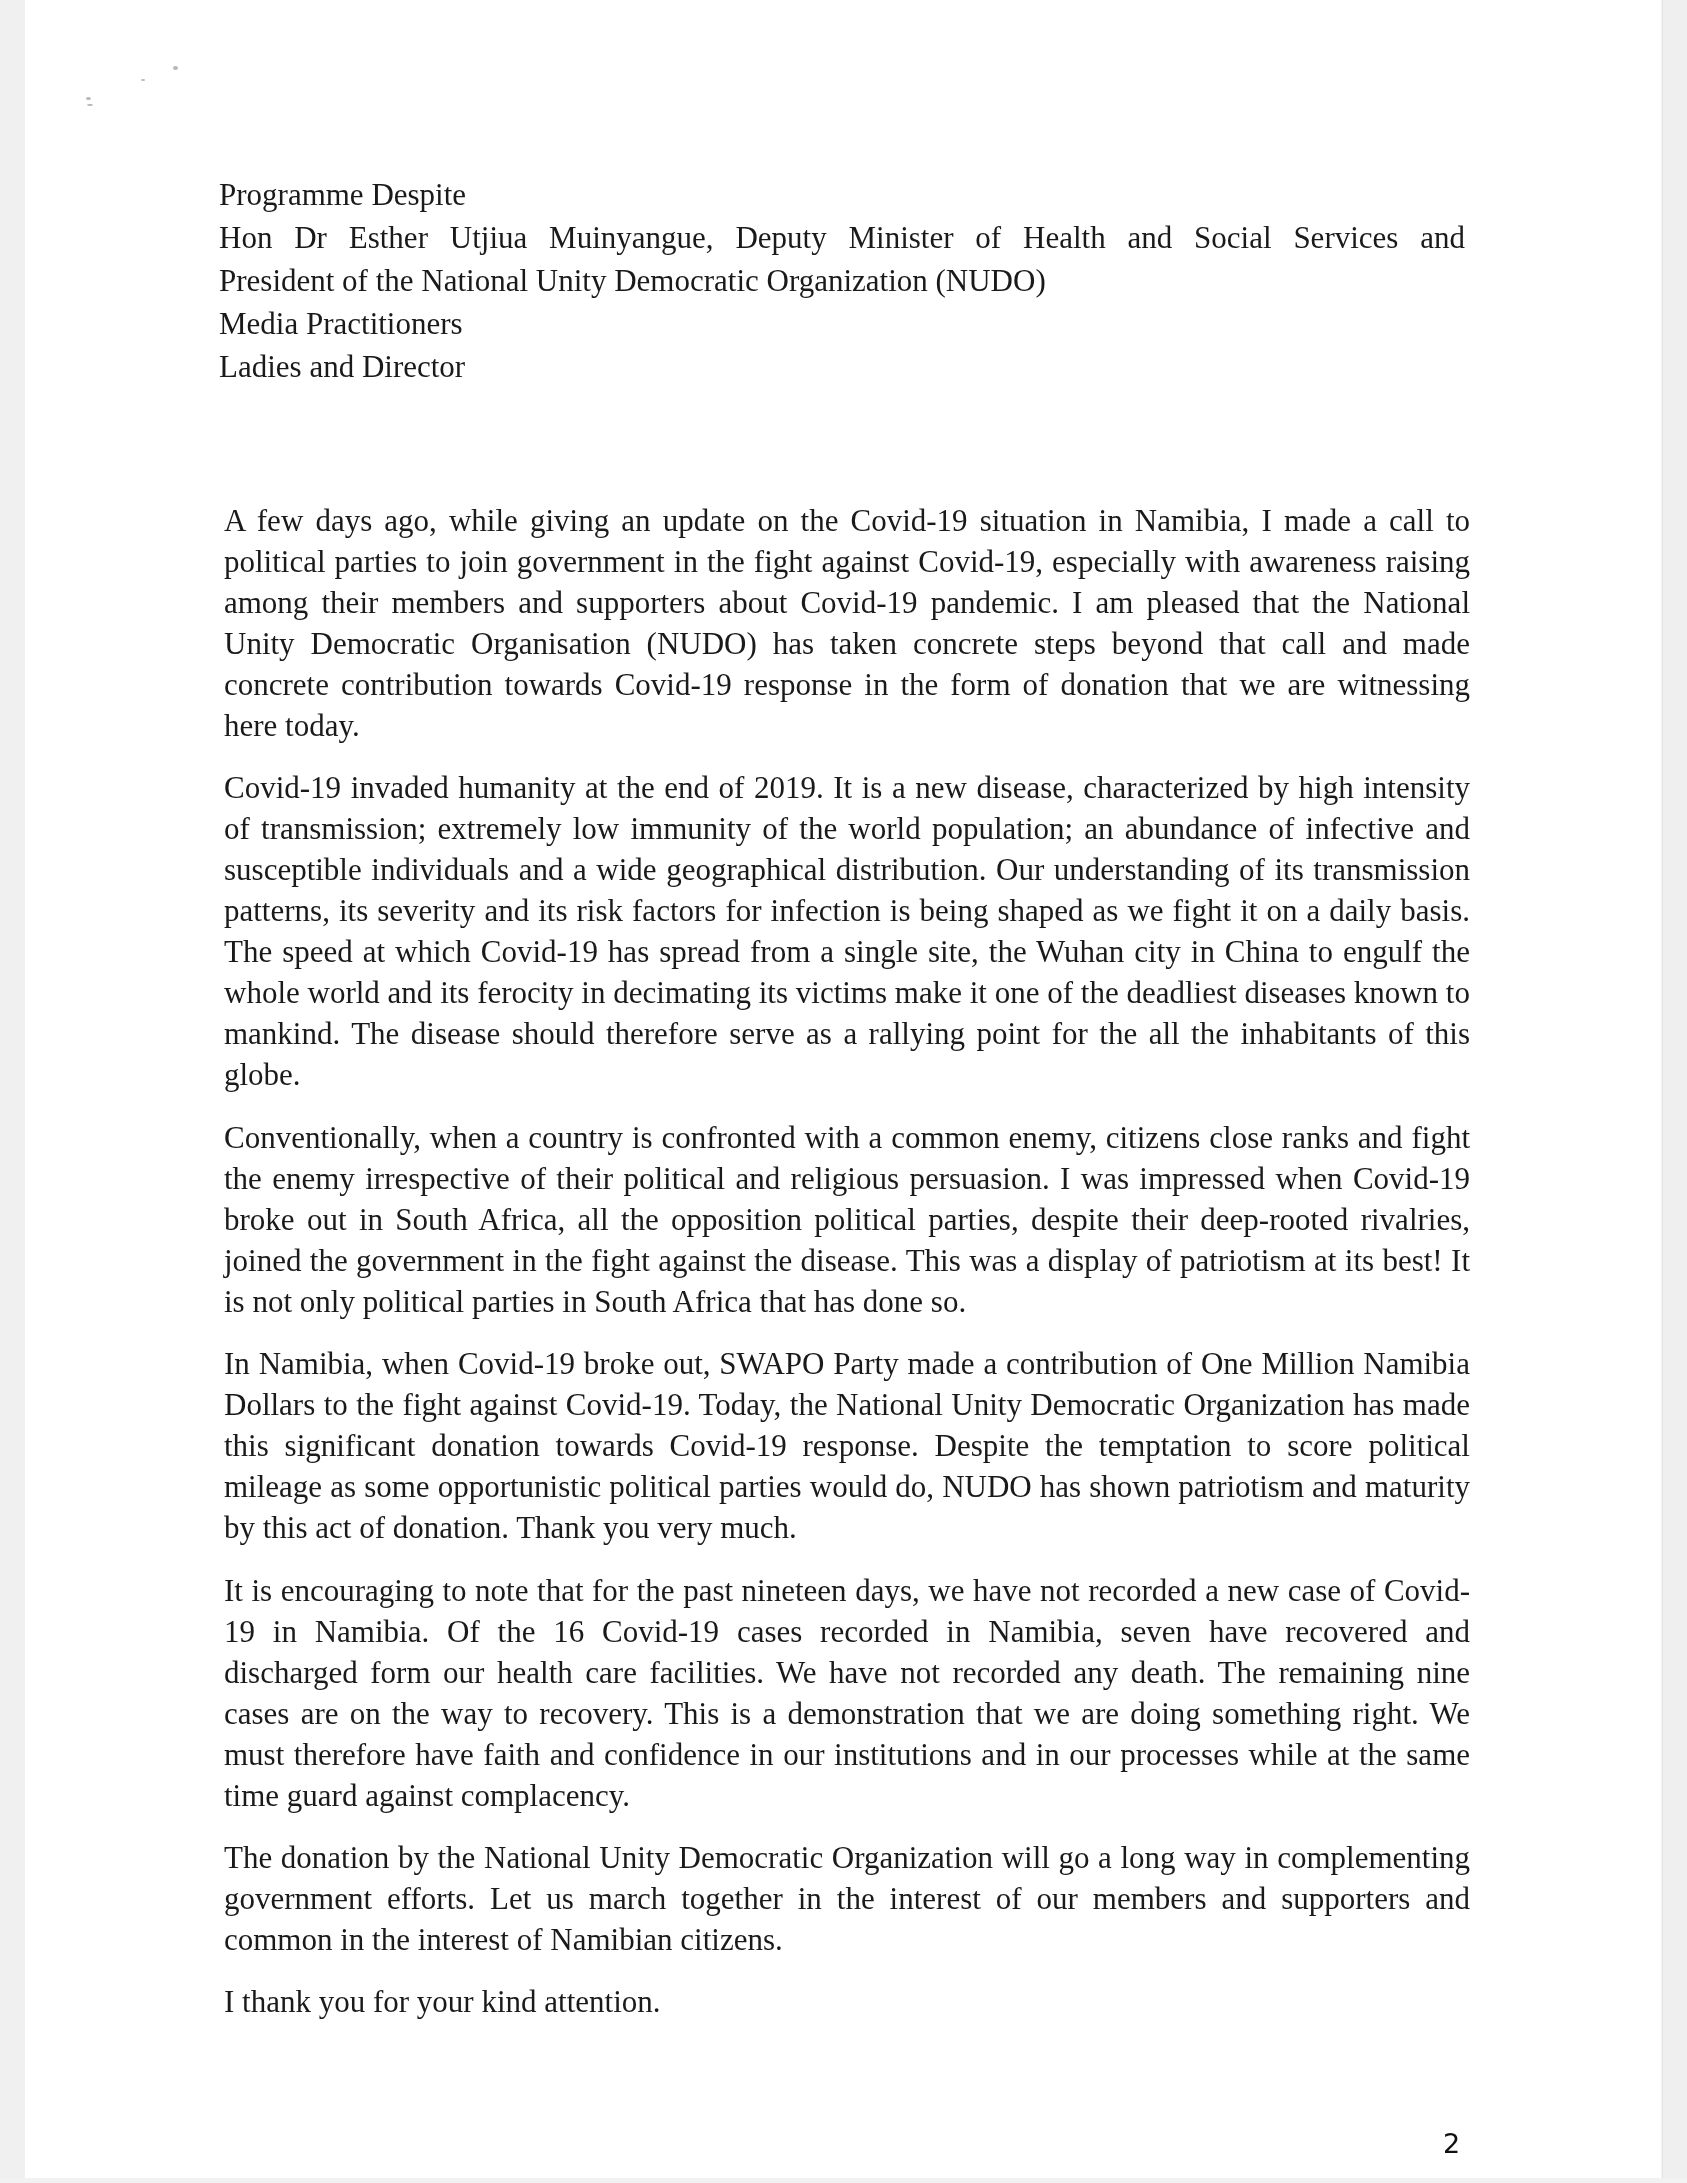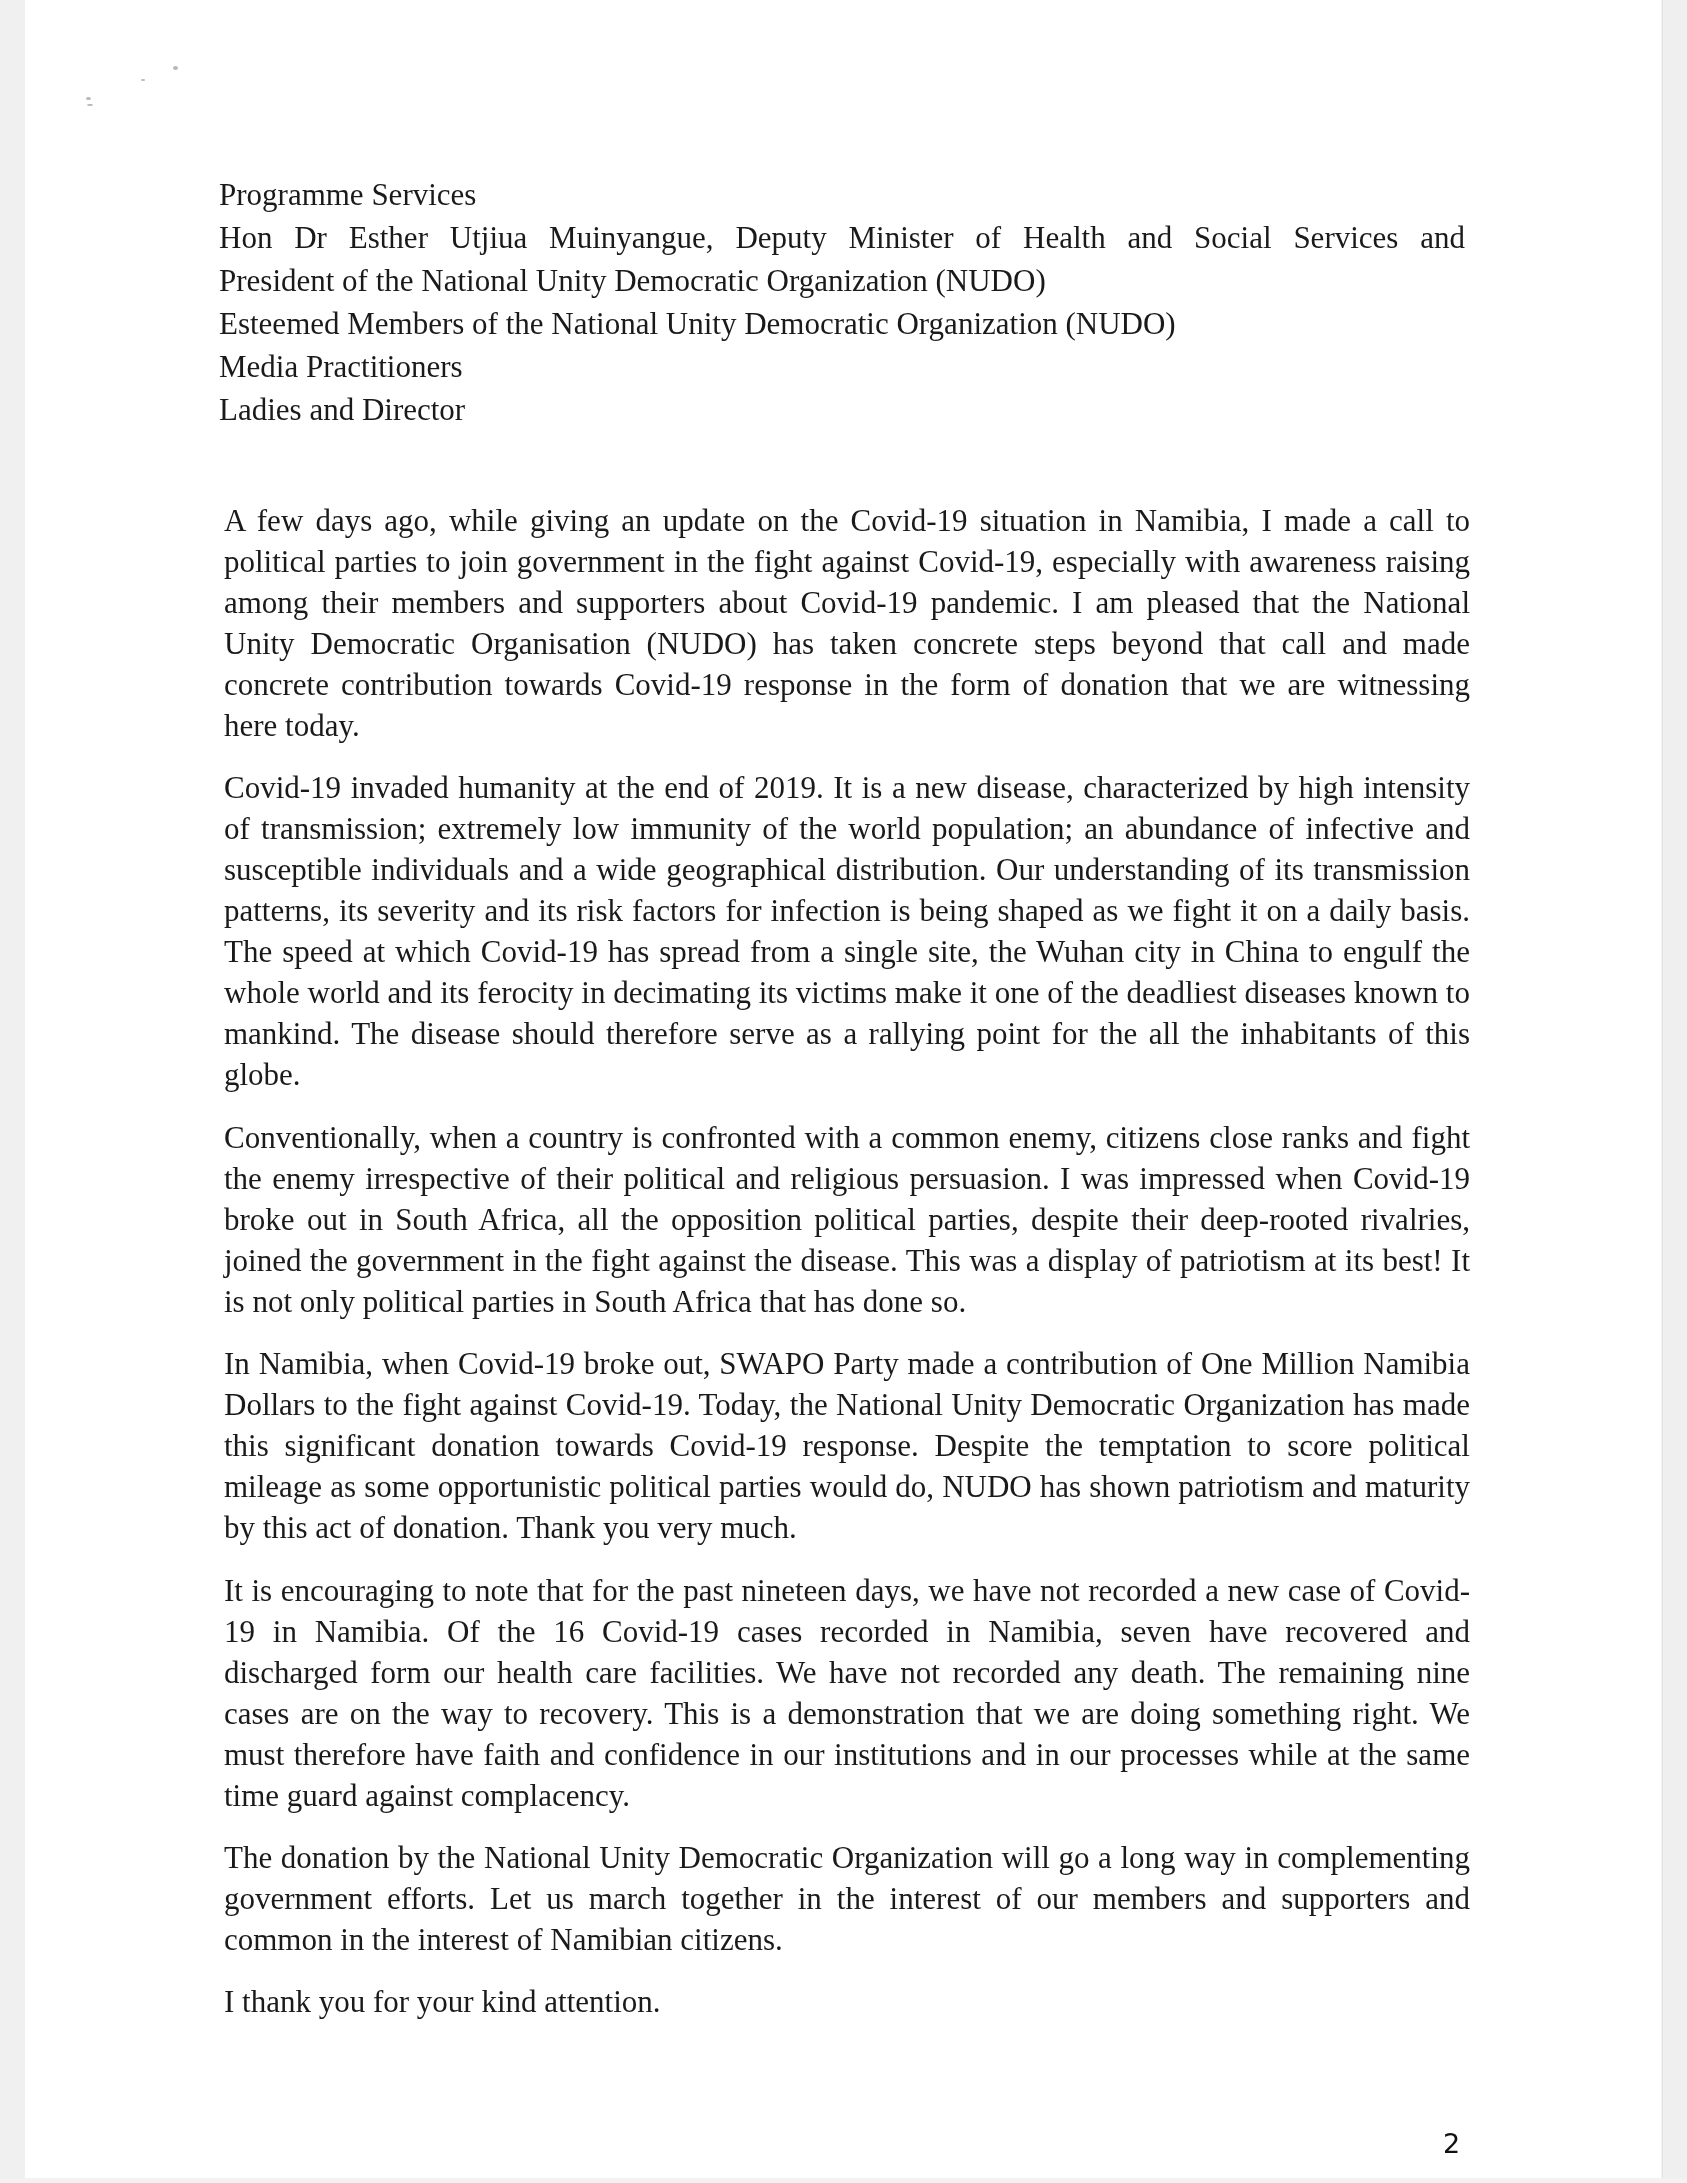--- a/index.html
+++ b/index.html
@@ -95,24 +95,23 @@
 <div class="page"></div>
 <div class="right-edge"></div>
 <div class="bottom-edge"></div>
 
 <div class="speck" style="left:86px;top:97px;width:4.8px;height:3.2px;"></div>
 <div class="speck" style="left:87px;top:104px;width:6.4px;height:2.4px;"></div>
 <div class="speck" style="left:141px;top:79px;width:4px;height:1.6px;"></div>
 <div class="speck" style="left:173px;top:66px;width:4.8px;height:4px;"></div>
 
 <div class="salutations">
-  <div>Programme Services</div>
+  <div>Programme Despite</div>
   <div class="justify-line">Hon Dr Esther Utjiua Muinyangue, Deputy Minister of Health and Social Services and</div>
   <div>President of the National Unity Democratic Organization (NUDO)</div>
-  <div>Esteemed Members of the National Unity Democratic Organization (NUDO)</div>
   <div>Media Practitioners</div>
   <div>Ladies and Director</div>
 </div>
 
 <div class="body-text">
   <p>A few days ago, while giving an update on the Covid-19 situation in Namibia, I made a call to political parties to join government in the fight against Covid-19, especially with awareness raising among their members and supporters about Covid-19 pandemic.  I am pleased that the National Unity Democratic Organisation (NUDO) has taken concrete steps beyond that call and made concrete contribution towards Covid-19 response in the form of donation that we are witnessing here today.</p>
   <p>Covid-19 invaded humanity at the end of 2019.  It is a new disease, characterized by high intensity of transmission; extremely low immunity of the world population; an abundance of infective and susceptible individuals and a wide geographical distribution.  Our understanding of its transmission patterns, its severity and its risk factors for infection is being shaped as we fight it on a daily basis.  The speed at which Covid-19 has spread from a single site, the Wuhan city in China to engulf the whole world and its ferocity in decimating its victims make it one of the deadliest diseases known to mankind.  The disease should therefore serve as a rallying point for the all the inhabitants of this globe.</p>
   <p>Conventionally, when a country is confronted with a common enemy, citizens close ranks and fight the enemy irrespective of their political and religious persuasion.  I was impressed when Covid-19 broke out in South Africa, all the opposition political parties, despite their deep-rooted rivalries, joined the government in the fight against the disease.  This was a display of patriotism at its best!  It is not only political parties in South Africa that has done so.</p>
   <p>In Namibia, when Covid-19 broke out, SWAPO Party made a contribution of One Million Namibia Dollars to the fight against Covid-19.  Today, the National Unity Democratic Organization has made this significant donation towards Covid-19 response.  Despite the temptation to score political mileage as some opportunistic political parties would do, NUDO has shown patriotism and maturity by this act of donation.  Thank you very much.</p>
   <p>It is encouraging to note that for the past nineteen days, we have not recorded a new case of Covid-19 in Namibia.  Of the 16 Covid-19 cases recorded in Namibia, seven have recovered and discharged form our health care facilities.  We have not recorded any death.  The remaining nine cases are on the way to recovery.  This is a demonstration that we are doing something right.  We must therefore have faith and confidence in our institutions and in our processes while at the same time guard against complacency.</p>

